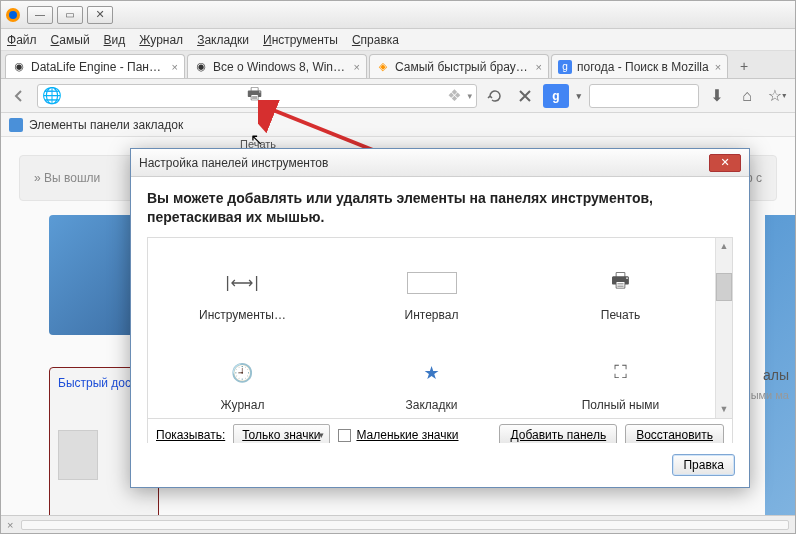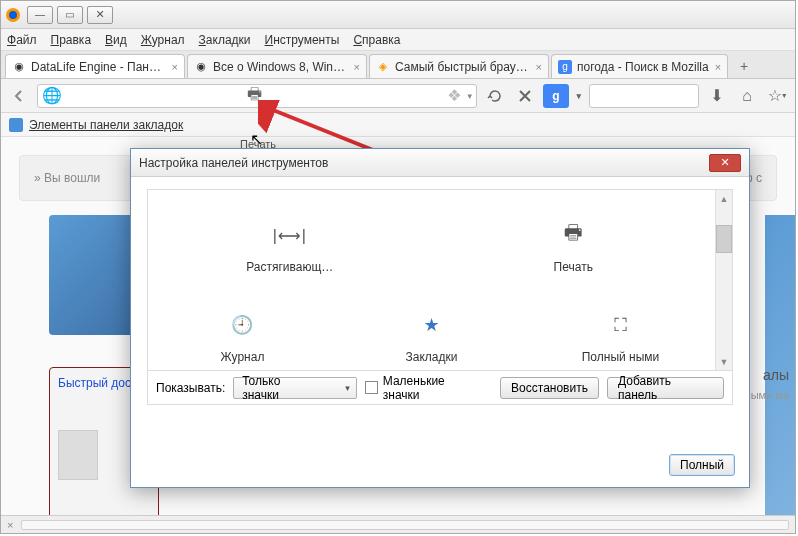--- a/index.html
+++ b/index.html
@@ -28,21 +28,21 @@
 .toolbar { height:34px; background:#f3f3f3; display:flex; align-items:center; padding:0 6px; gap:6px; border-bottom:1px solid #d6d6d6;}
 .tbtn { width:24px; height:24px; display:flex; align-items:center; justify-content:center; color:#666;}
 .urlbar { flex:1; height:24px; background:#fff; border:1px solid #c6c6c6; border-radius:3px; display:flex; align-items:center; padding:0 4px; gap:6px;}
 .urlbar .globe { color:#888; }
 .urlbar .spacer { flex:1; }
 .urlbar .drop { color:#888; font-size:9px;}
 .search-eng { width:26px; height:24px; background:#4285f4; border-radius:3px; color:#fff; display:flex; align-items:center; justify-content:center; font-weight:bold; font-size:12px; position:relative;}
 .search-eng::after { content:"▾"; position:absolute; right:-12px; color:#666; font-size:9px;}
 .searchbox { width:110px; height:24px; background:#fff; border:1px solid #c6c6c6; border-radius:3px; margin-left:14px;}
 
-.bookmarks-bar { height:24px; background:#f6f6f6; display:flex; align-items:center; padding:0 8px; border-bottom:1px solid #e0e0e0; font-size:12px; color:#333;text-decoration:underline;}
+.bookmarks-bar { height:24px; background:#f6f6f6; display:flex; align-items:center; padding:0 8px; border-bottom:1px solid #e0e0e0; font-size:12px; color:#333;}
 .bookmarks-bar .bico { width:14px; height:14px; background:#4a90d9; margin-right:6px; border-radius:2px;}
 
 .content { position:relative; height:calc(100% - 28px - 22px - 28px - 34px - 24px - 18px); background:#fafafa; overflow:hidden;}
 .bg-stripe { position:absolute; top:18px; left:18px; right:18px; height:46px; background:#f0f0f0; border:1px solid #e4e4e4; border-radius:4px; padding:0 14px; display:flex; align-items:center; font-size:12px; color:#888;}
 .bg-panel { position:absolute; top:78px; left:48px; width:100px; height:120px; background:linear-gradient(135deg,#5b9bd5,#3d6fa5); border-radius:4px;}
 .bg-side { position:absolute; top:230px; left:48px; width:110px; height:160px; background:#f4f4f4; border:1px solid #7f1d1d; border-radius:4px; font-size:12px; color:#1d4ed8; padding:8px;}
 .bg-right { position:absolute; top:78px; right:0; width:30px; height:300px; background:linear-gradient(135deg,#5b9bd5,#7fb3e0);}
 
 .statusbar { height:18px; background:#eee; border-top:1px solid #ccc; display:flex; align-items:center; padding:0 6px; font-size:11px; color:#666;}
 .statusbar .x { margin-right:8px; color:#888;}
@@ -60,22 +60,22 @@
 .items-scroll .thumb { width:100%; height:28px; background:#cfcfcf; border:1px solid #bbb; margin-top:18px;}
 .items-scroll .arr { height:17px; display:flex; align-items:center; justify-content:center; color:#888; font-size:9px;}
 .items-row { flex:1; display:flex; padding-right:17px;}
 .item { flex:1; display:flex; flex-direction:column; align-items:center; justify-content:flex-end; gap:8px; padding:6px 4px; font-size:12px; color:#333;}
 .item .glyph { height:34px; display:flex; align-items:center; justify-content:center; color:#555;}
 .sep-glyph { width:2px; height:30px; background:#bbb;}
 .stretch-glyph { font-size:16px; letter-spacing:1px;}
 .interval-glyph { width:50px; height:22px; border:1px solid #bbb;}
 .item-label { text-align:center; white-space:nowrap; overflow:hidden; text-overflow:ellipsis; max-width:100%;}
 
-.dlg-controls { height:34px; border:1px solid #dcdcdc; border-top:none; display:flex; align-items:center; padding:0 8px; gap:8px; font-size:12px;}
-.select { height:22px; border:1px solid #b0b0b0; background:linear-gradient(#fdfdfd,#ececec); padding:0 36px 0 8px; display:flex; align-items:center; position:relative; border-radius:2px;}
+.dlg-controls { height:34px; border:1px solid #dcdcdc; border-top:none; display:flex; align-items:center; padding:0 8px; gap:8px; font-size:12px;text-decoration:underline;}
+.select { height:22px; border:1px solid #b0b0b0; background:linear-gradient(#fdfdfd,#ececec); padding:0 9px 0 8px; display:flex; align-items:center; position:relative; border-radius:2px;}
 .select::after { content:"▾"; position:absolute; right:6px; color:#555; font-size:9px;}
 .chk { width:13px; height:13px; border:1px solid #888; background:#fff; display:inline-block;}
 .btn { height:22px; border:1px solid #aaa; background:linear-gradient(#fdfdfd,#e6e6e6); padding:0 10px; display:flex; align-items:center; border-radius:3px; font-size:12px;}
 .dlg-footer { height:44px; display:flex; align-items:center; justify-content:flex-end; padding:0 14px;}
 .btn.primary { border-color:#7fa7d4; box-shadow:0 0 0 1px #cfe3f7 inset;}
 
 
 .red-arrow { position:absolute; left:258px; top:100px; pointer-events:none;}
 .cursor { position:absolute; left:250px; top:130px; font-size:16px; color:#000; pointer-events:none;}
 .print-hint { position:absolute; left:238px; top:138px; font-size:11px; color:#555; background:rgba(250,250,250,.6); padding:0 2px;}
@@ -95,21 +95,21 @@
     </span>
     <div class="win-controls">
       <div class="win-btn">—</div>
       <div class="win-btn">▭</div>
       <div class="win-btn close-x">✕</div>
     </div>
   </div>
 
   <div class="menubar">
     <span>Файл</span>
-    <span>Правка</span>
+    <span>Самый</span>
     <span>Вид</span>
     <span>Журнал</span>
     <span>Закладки</span>
     <span>Инструменты</span>
     <span>Справка</span>
   </div>
 
   <div class="tabs">
     <div class="tab active">
       <span class="ico">◉</span>
@@ -205,25 +205,32 @@
   <circle cx="392" cy="162" r="7" fill="#d62f2f"></circle>
 </svg>
 
 <div class="dialog">
   <div class="dlg-title">
     <span>Настройка панелей инструментов</span>
     <span class="sp"></span>
     <div class="dlg-close">✕</div>
   </div>
   <div class="dlg-body">
+    <div class="dlg-heading">Вы можете добавлять или удалять элементы на панелях инструментов, перетаскивая их мышью.</div>
     <div class="items-area">
       <div class="items-row">
         <div class="item">
           <div class="glyph stretch-glyph">|⟷|</div>
-          <div class="item-label">Растягивающ…</div>
+          <div class="item-label">Инструменты…</div>
+        </div>
+        <div class="item">
+          <div class="glyph">
+              <div class="interval-glyph"></div>
+            </div>
+          <div class="item-label">Интервал</div>
         </div>
         <div class="item">
           <div class="glyph" style="font-size:20px">🖶</div>
           <div class="item-label">Печать</div>
         </div>
       </div>
       <div class="items-row">
         <div class="item">
           <div class="glyph" style="font-size:18px">🕘</div>
           <div class="item-label">Журнал</div>
@@ -247,25 +254,25 @@
       <span>Показывать:</span>
       <div class="select">
           <span>Только значки</span>
         </div>
       <label style="display:flex;align-items:center;gap:5px">
         <span class="chk"></span>
         <span>Маленькие значки</span>
       </label>
       <span style="flex:1"></span>
       <div class="btn">
+          <span>Добавить панель</span>
+        </div>
+      <div class="btn">
           <span>Восстановить</span>
-        </div>
-      <div class="btn">
-          <span>Добавить панель</span>
         </div>
     </div>
   </div>
   <div class="dlg-footer">
     <div class="btn primary">
-        <span>Полный</span>
+        <span>Правка</span>
       </div>
   </div>
 </div>
 
 </body></html>

